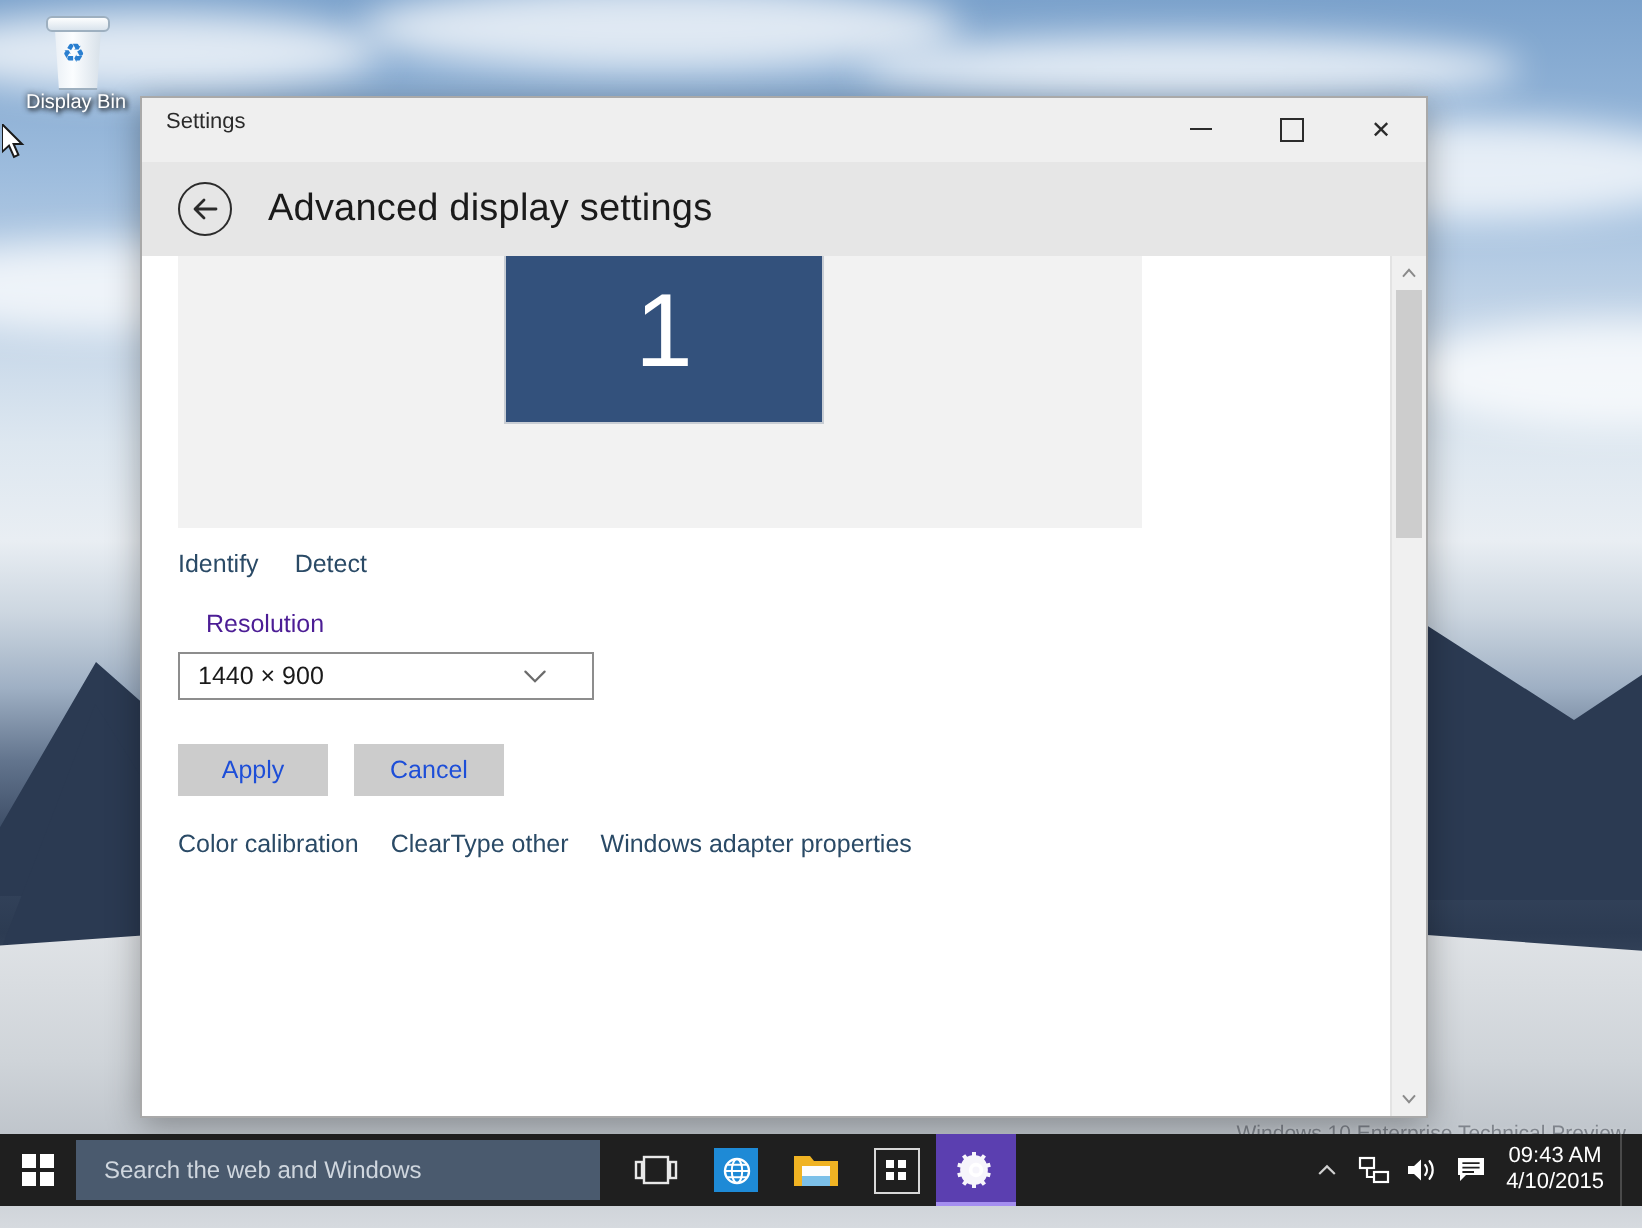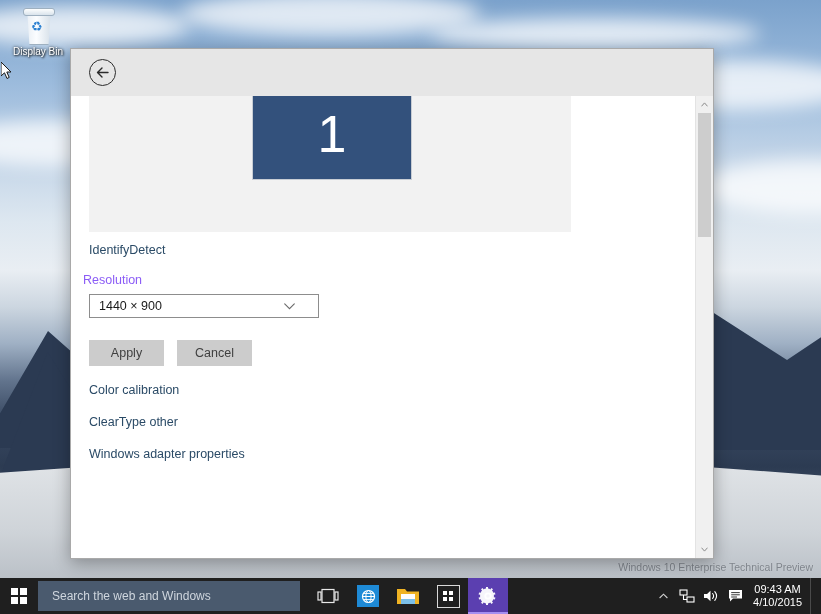--- a/index.html
+++ b/index.html
@@ -214,40 +214,41 @@
     color: #ffffff;
     font-size: 52px;
     font-weight: 300;
     line-height: 1;
     font-family: "Liberation Sans", sans-serif;
   }
 
   .link-row {
     position: absolute;
     display: flex;
+    gap: 18px;
   }
   .ui-link {
     font-size: 12.5px;
     color: #2a4a66;
     cursor: default;
     line-height: 16px;
   }
 
   #resolution-label {
     position: absolute;
-    left: 12px;
+    left: 32px;
     top: 177px;
     font-size: 12.5px;
-    color: #8b5cf6;
+    color: #4c1d95;
   }
   #resolution-select {
     position: absolute;
     left: 18px;
     top: 198px;
-    width: 230px;
+    width: 208px;
     height: 24px;
     border: 1px solid #8d8d8d;
     background: #ffffff;
     display: flex;
     align-items: center;
     justify-content: space-between;
     padding: 0 23px 0 9px;
     box-sizing: border-box;
     cursor: default;
   }
@@ -262,36 +263,36 @@
     top: 244px;
     display: flex;
     gap: 13px;
   }
   .win-button {
     min-width: 75px;
     height: 26px;
     background: #cccccc;
     border: 1px solid #cccccc;
     font-size: 12.5px;
-    color: #404040;
+    color: #1d4ed8;
     display: flex;
     align-items: center;
     justify-content: center;
     padding: 0 14px;
     box-sizing: border-box;
     cursor: default;
     font-family: "Liberation Sans", sans-serif;
   }
 
   #links-list {
     position: absolute;
     left: 18px;
     top: 286px;
     display: flex;
-    flex-direction: column;
+    flex-direction: row;
     gap: 16px;
   }
 
   
   #scrollbar {
     width: 17px;
     background: #f0f0f0;
     border-left: 1px solid #e3e3e3;
     position: relative;
     flex: none;
@@ -329,21 +330,21 @@
     font-size: 10.5px;
     line-height: 14px;
     text-shadow: 0 0 2px rgba(255,255,255,0.3);
     user-select: none;
   }
 
   
   #taskbar {
     position: absolute;
     left: 0;
-    bottom: 0;
+    bottom: 11px;
     width: 821px;
     height: 36px;
     background: #1f1f1f;
     display: flex;
     align-items: center;
     margin-top: 24px;
   }
   #start-button {
     width: 38px; height: 36px;
     display: flex;
@@ -460,27 +461,42 @@
     <polygon points="0,0 0,14 3.5,10.8 6,16.5 8.2,15.4 5.8,10 10,10" fill="#ffffff" stroke="#1a1a1a" stroke-width="1"></polygon>
   </svg>
 
   <div id="watermark">
     <div>Windows 10 Enterprise Technical Preview</div>
   </div>
 </div>
 
 <div id="settings-window">
 
+  <div id="titlebar">
+    <div class="app-title">Settings</div>
+    <div id="window-controls">
+      <div class="wc">
+        <span class="wc-min"></span>
+      </div>
+      <div class="wc">
+        <span class="wc-max"></span>
+      </div>
+      <div class="wc close">
+        <span>✕</span>
+      </div>
+    </div>
+  </div>
 
   <div id="page-header">
     <div id="back-button">
       <svg width="13" height="11" viewBox="0 0 13 11">
         <path d="M12 5.5 H2 M6 1 L1.5 5.5 L6 10" stroke="#2b2b2b" stroke-width="1.4" fill="none" stroke-linecap="round" stroke-linejoin="round"></path>
       </svg>
     </div>
+    <div id="header-title">Advanced display settings</div>
   </div>
 
   <div id="content-wrap">
     <div id="content">
 
       <div id="monitor-panel">
         <div id="monitor-tile">
           <span id="monitor-number">1</span>
         </div>
       </div>

